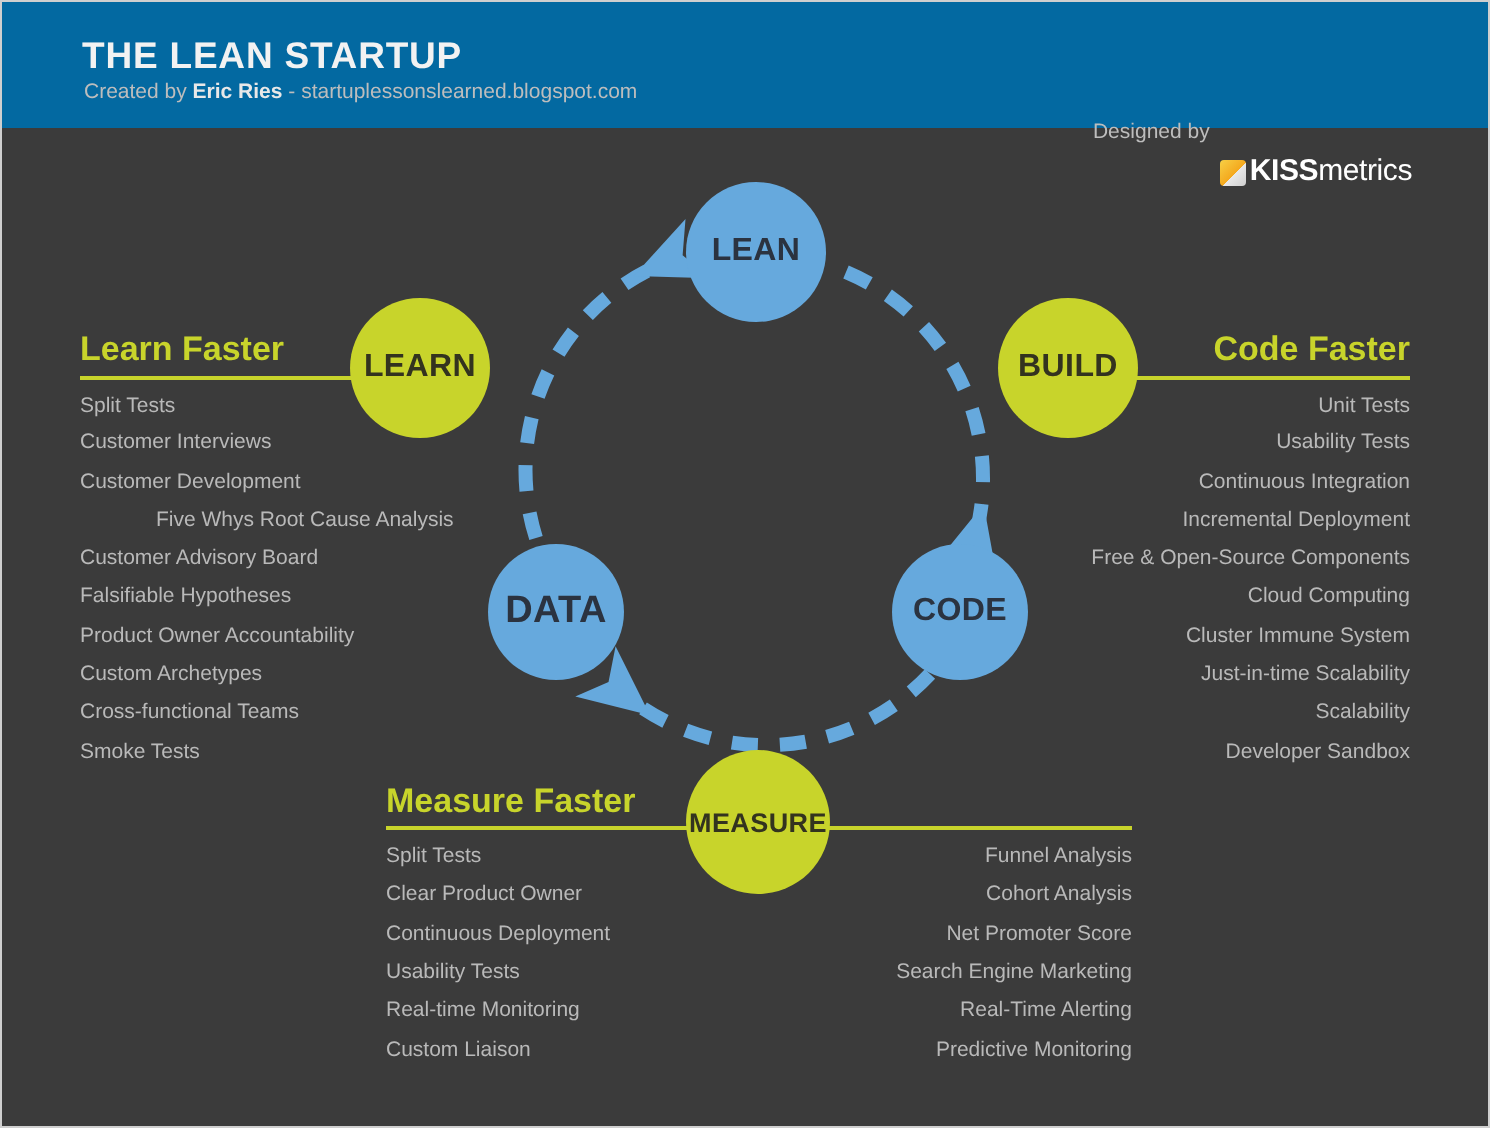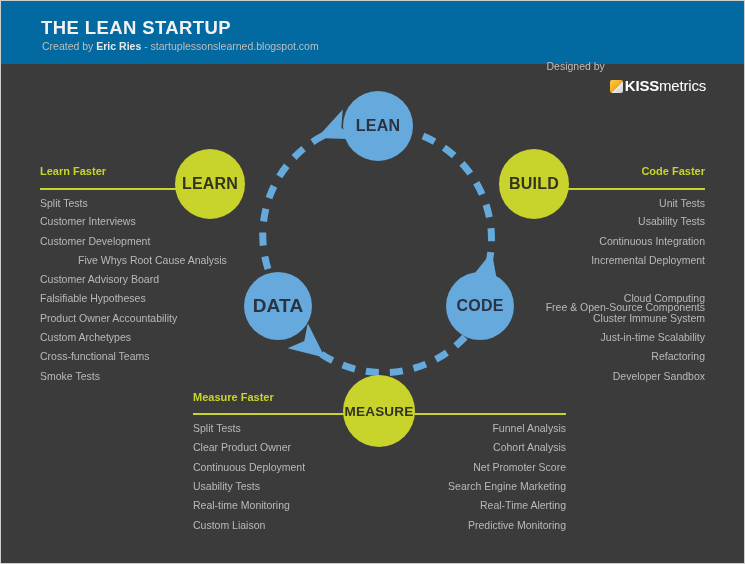--- a/index.html
+++ b/index.html
@@ -73,21 +73,21 @@
     background: linear-gradient(135deg,#f7d046 0%, #f4a81d 55%, #e8e8e8 55%, #cfcfcf 100%);
     position: relative;
     top: 1px;
   }
   #kiss-logo .kiss { font-weight: bold; }
   #kiss-logo .metrics { font-weight: normal; }
 
   
   .section-head {
     position: absolute;
-    font-size: 11px;
+    font-size: 17px;
     font-weight: bold;
     color: #c8d42b;
     white-space: nowrap;
   }
   .rule {
     position: absolute;
     height: 2px;
     background: #c8d42b;
   }
 
@@ -175,25 +175,25 @@
   <div class="item left" style="left:39px; top:349px;">Cross-functional Teams</div>
   <div class="item left" style="left:39px; top:369px;">Smoke Tests</div>
 
   <div class="section-head" style="right:39px; top:164px;">Code Faster</div>
   <div class="rule" style="right:39px; top:187px; width:140px;"></div>
 
   <div class="item right" style="right:39px; top:196px;">Unit Tests</div>
   <div class="item right" style="right:39px; top:214px;">Usability Tests</div>
   <div class="item right" style="right:39px; top:234px;">Continuous Integration</div>
   <div class="item right" style="right:39px; top:253px;">Incremental Deployment</div>
-  <div class="item right" style="right:39px; top:272px;margin-top:28px;">Free &amp; Open-Source Components</div>
+  <div class="item right" style="right:39px; top:272px;">Free &amp; Open-Source Components</div>
   <div class="item right" style="right:39px; top:291px;">Cloud Computing</div>
   <div class="item right" style="right:39px; top:311px;">Cluster Immune System</div>
   <div class="item right" style="right:39px; top:330px;">Just-in-time Scalability</div>
-  <div class="item right" style="right:39px; top:349px;">Refactoring</div>
+  <div class="item right" style="right:39px; top:349px;">Scalability</div>
   <div class="item right" style="right:39px; top:369px;">Developer Sandbox</div>
 
   <div class="section-head" style="left:192px; top:390px;">Measure Faster</div>
   <div class="rule" style="left:192px; top:412px; width:152px;"></div>
   <div class="rule" style="left:412px; top:412px; width:153px;"></div>
 
   <div class="item left" style="left:192px; top:421px;">Split Tests</div>
   <div class="item left" style="left:192px; top:440px;">Clear Product Owner</div>
   <div class="item left" style="left:192px; top:460px;">Continuous Deployment</div>
   <div class="item left" style="left:192px; top:479px;">Usability Tests</div>

